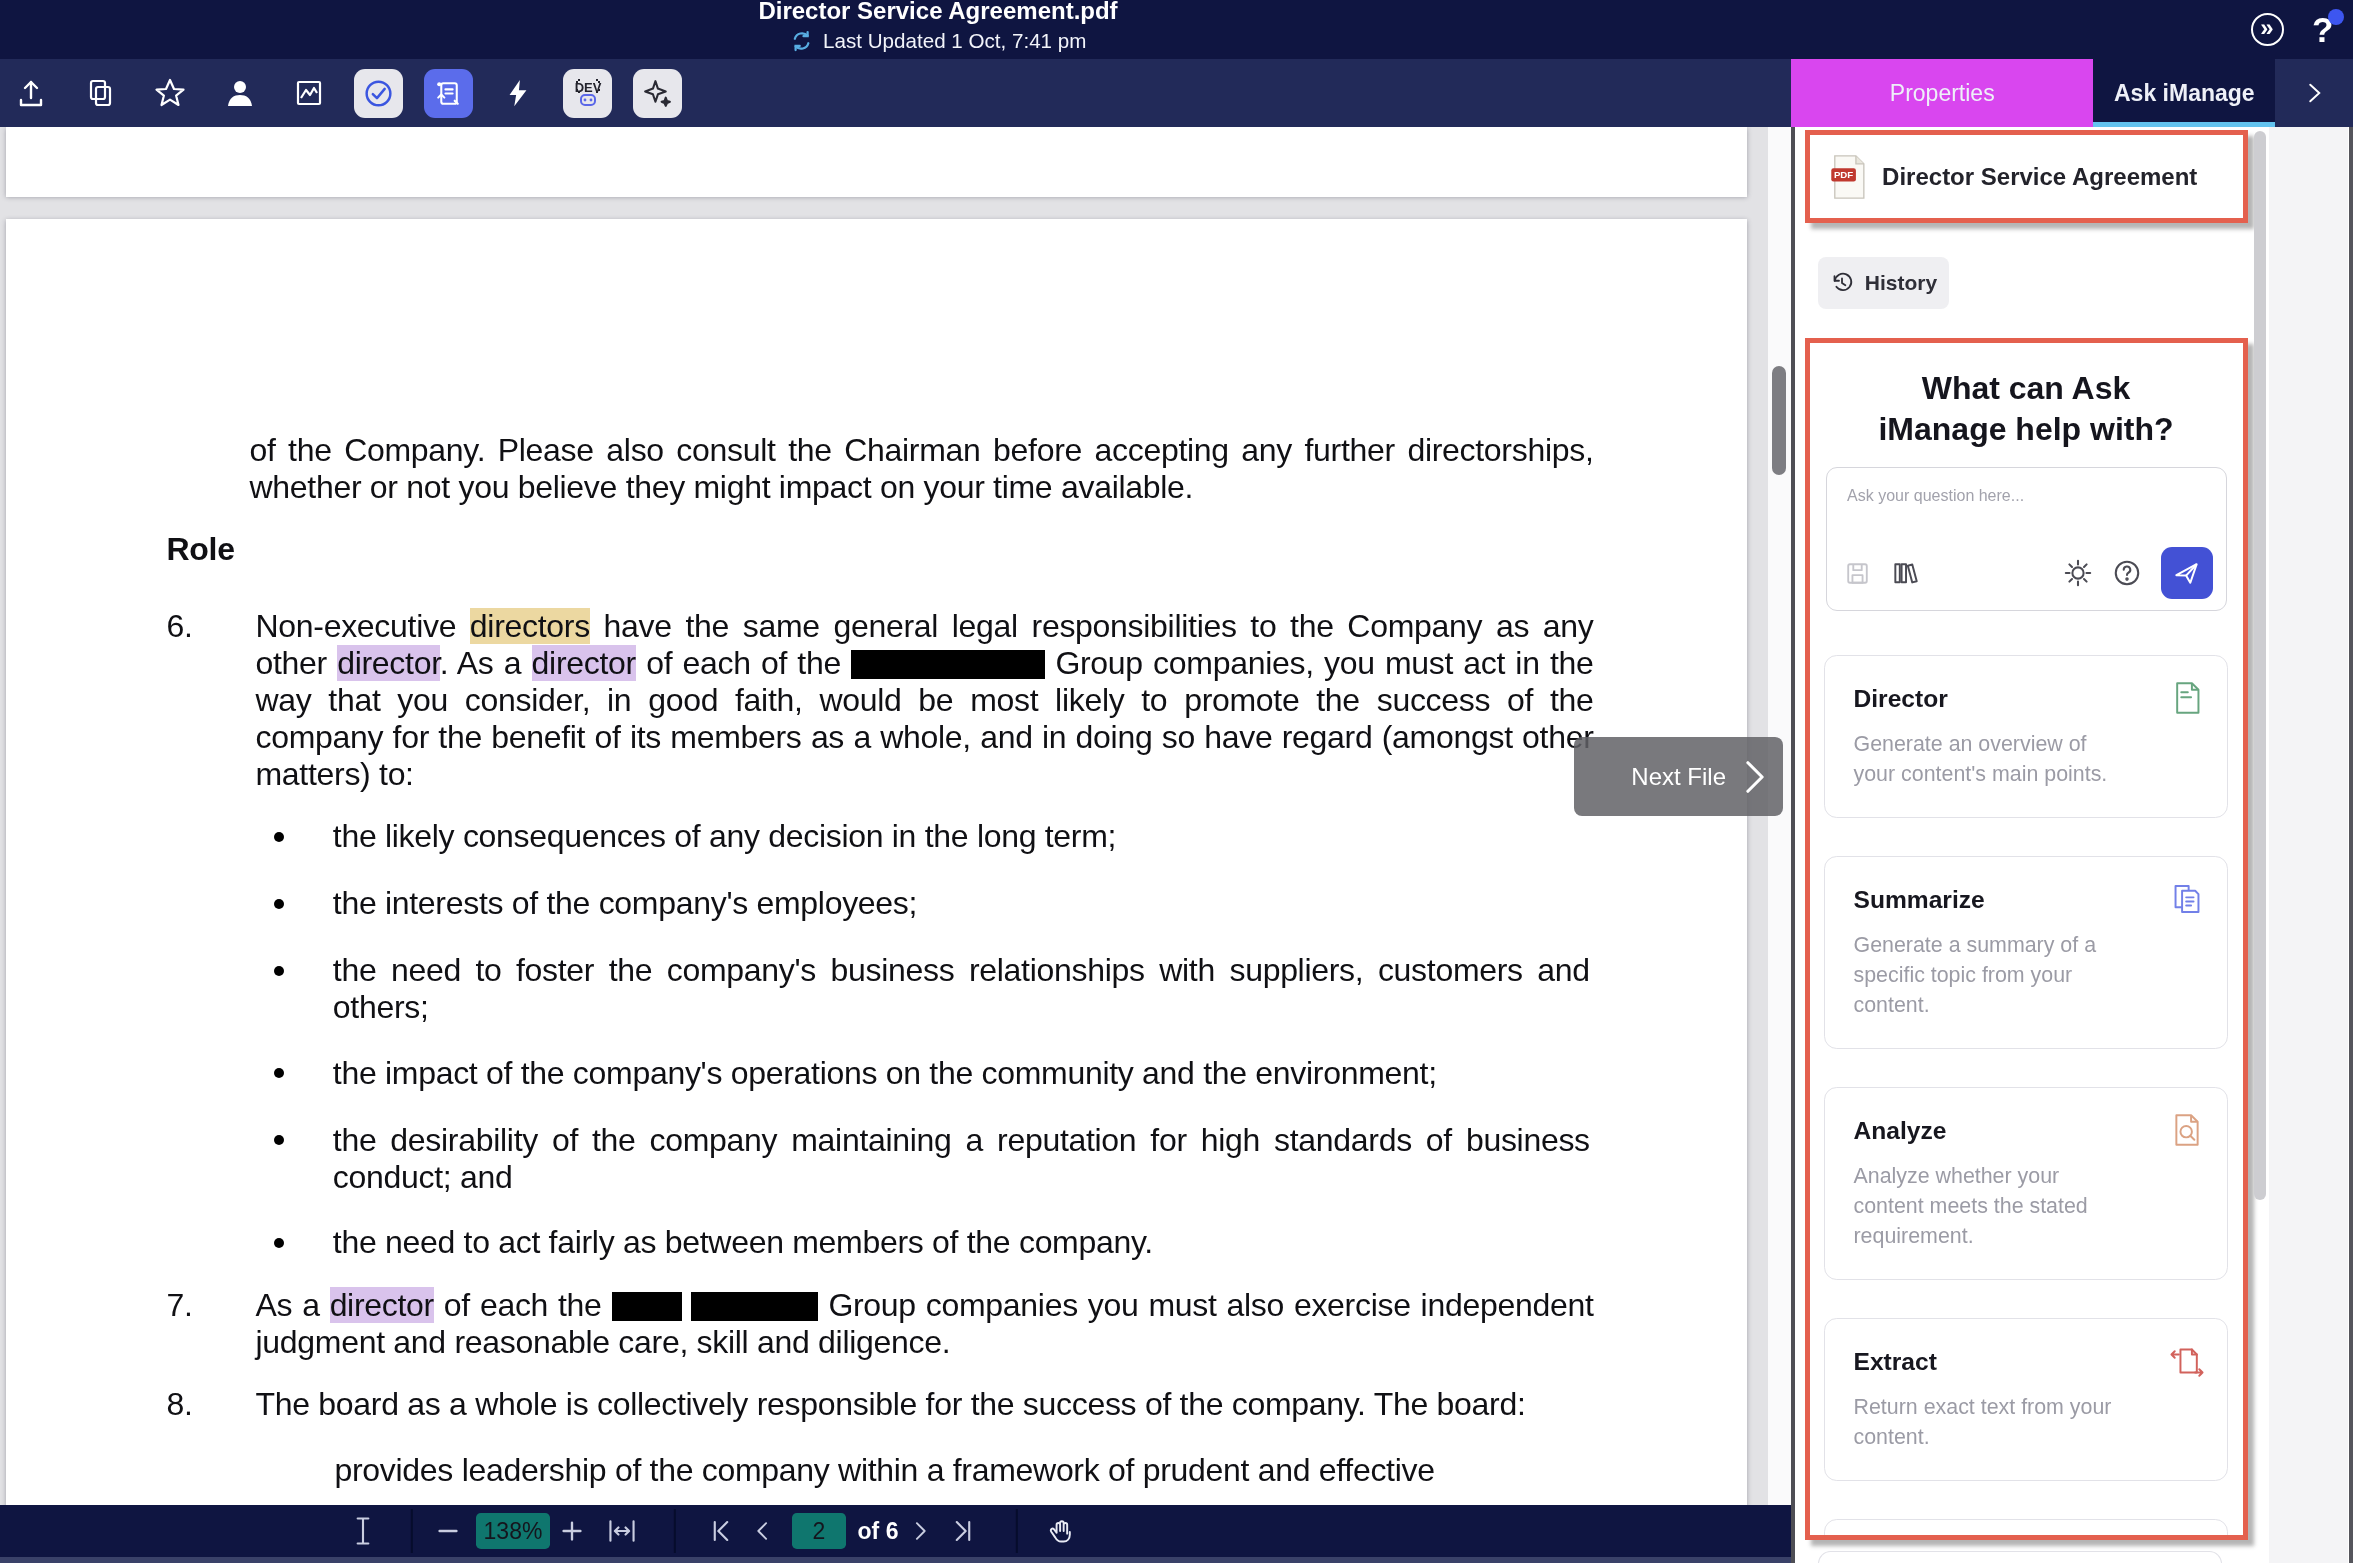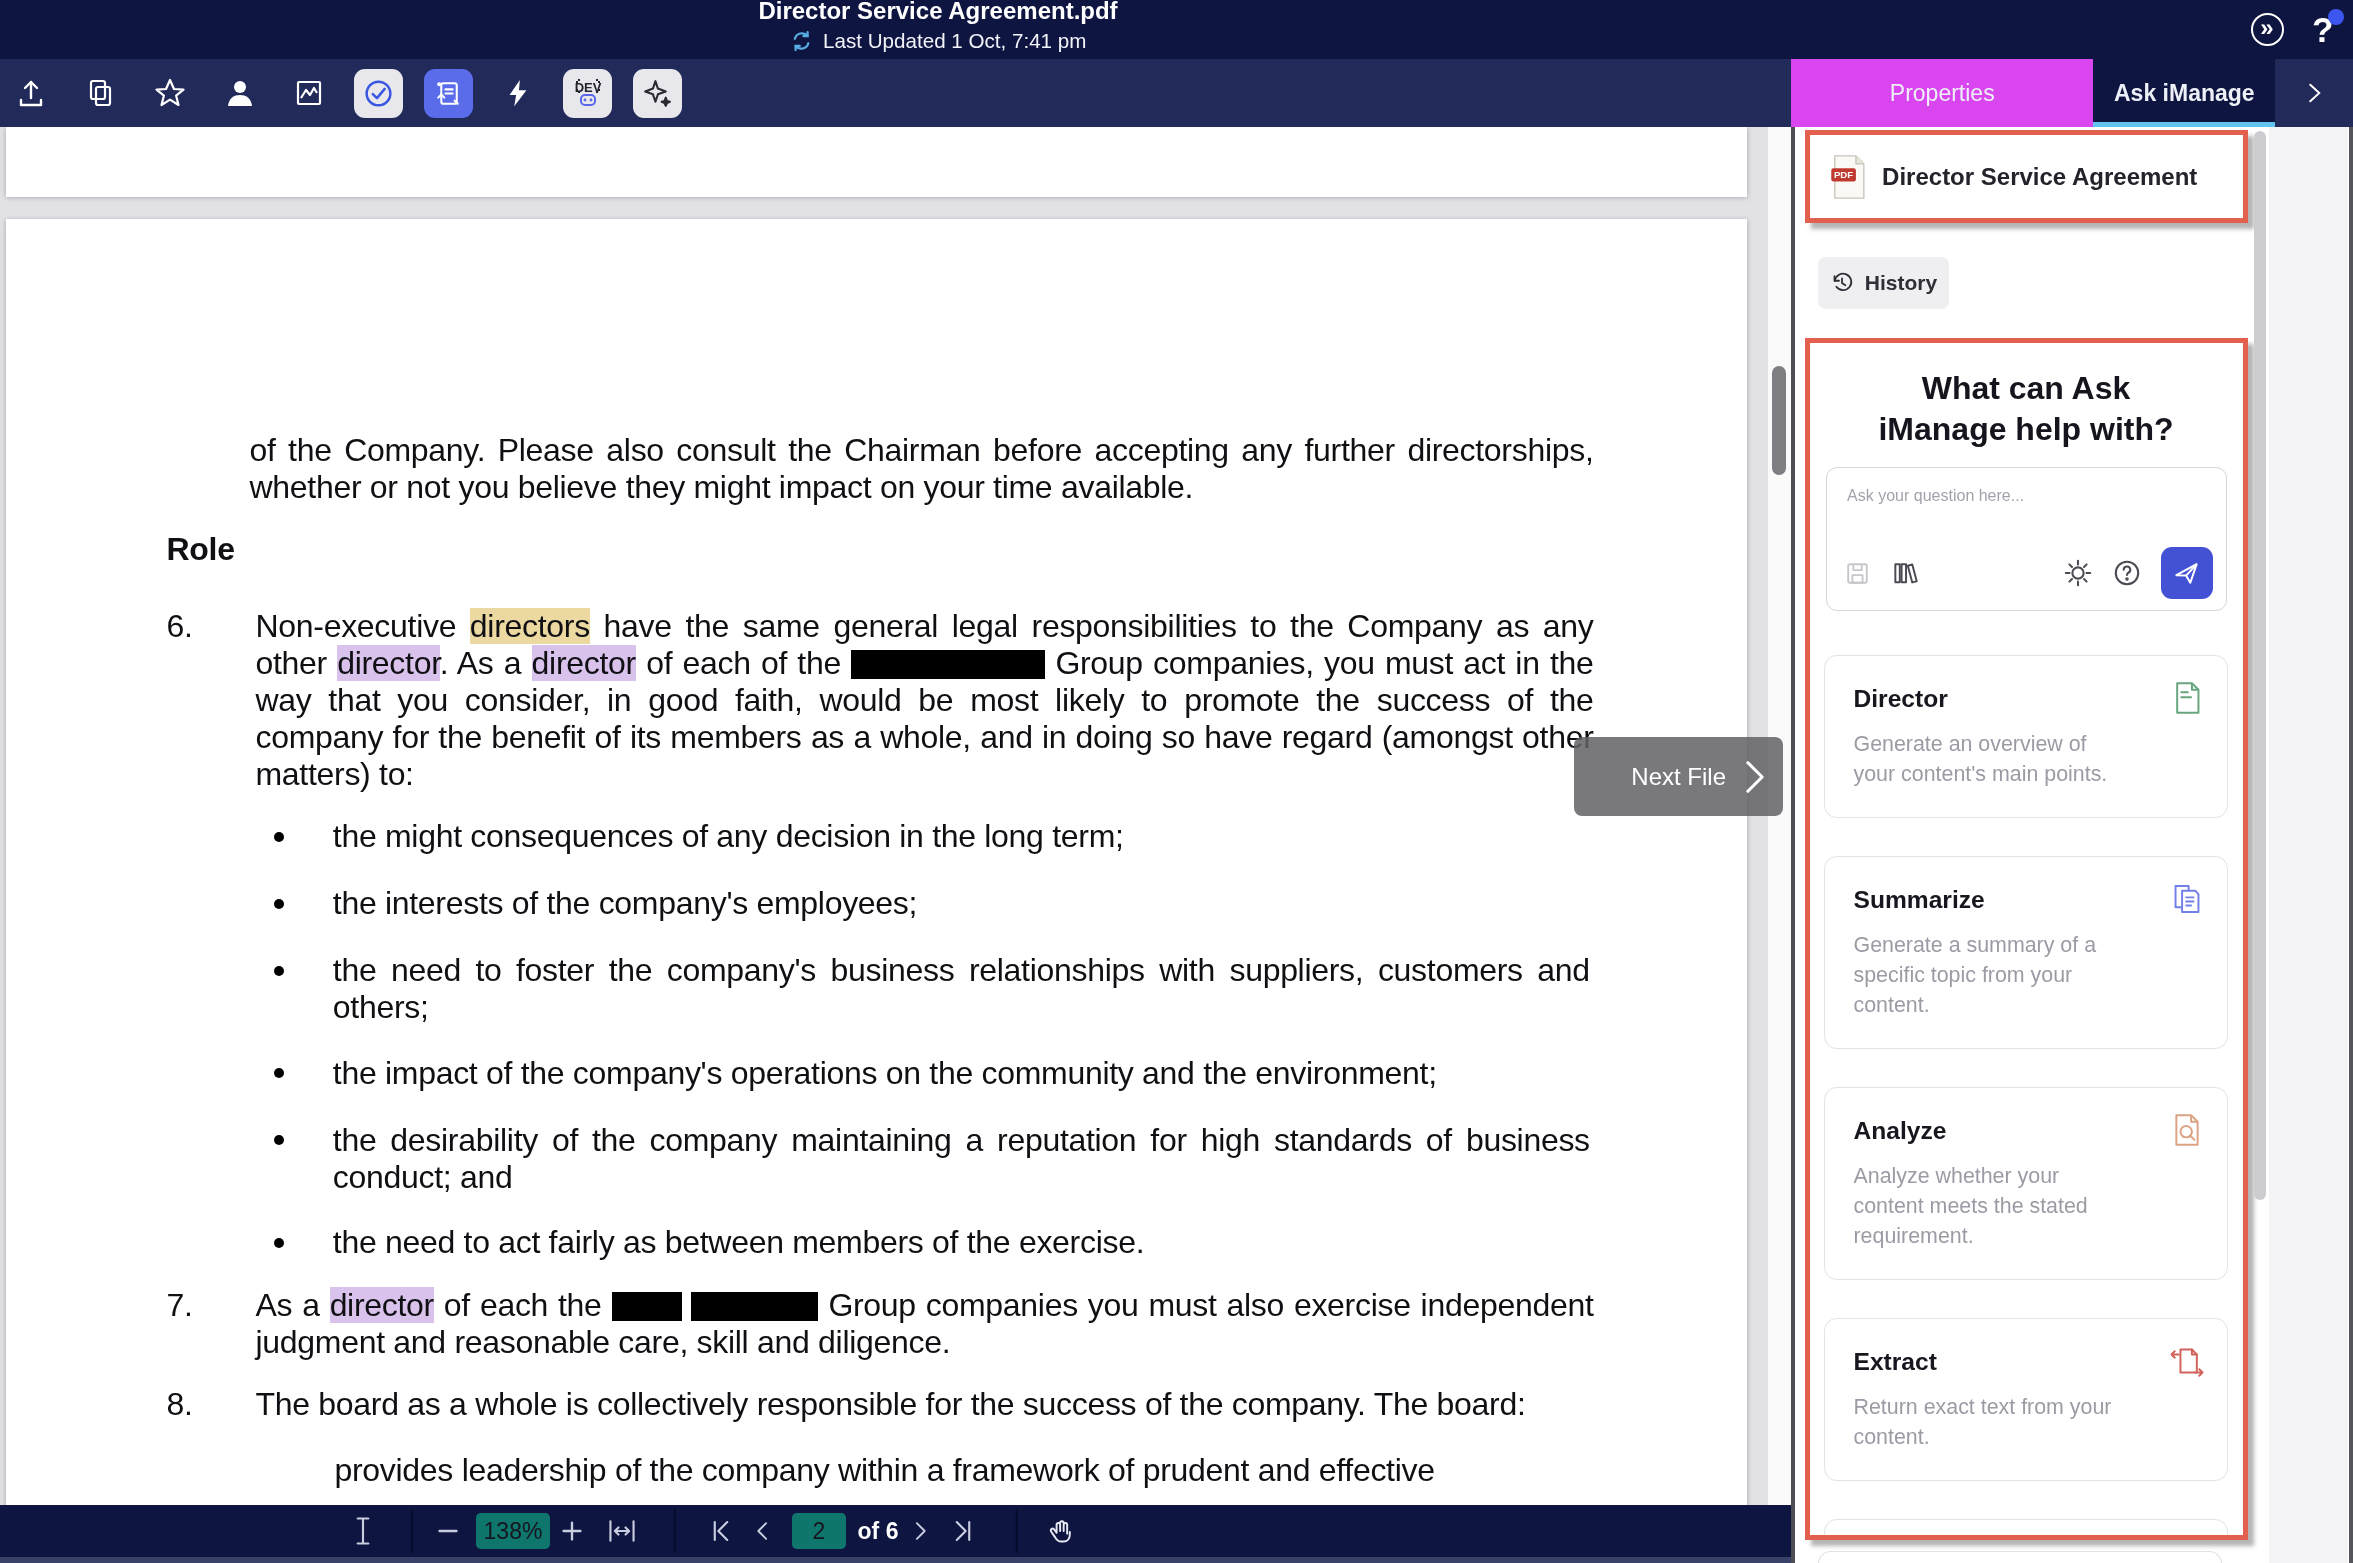--- a/index.html
+++ b/index.html
@@ -214,41 +214,41 @@
         <p class="doc-p">of the Company.  Please also consult the Chairman before accepting any further directorships, whether or not you believe they might impact on your time available.</p>
         <div class="doc-role">Role</div>
 
         <div class="doc-item mt-i6">
           <span class="num">6.</span>
           <div class="itext"><span>Non-executive </span><span class="hl-yellow">directors</span><span> have the same general legal responsibilities to the Company as any other </span><span class="hl-purple">director</span><span>.  As a </span><span class="hl-purple">director</span><span> of each of the </span><span class="redact" style="width: 194px;"></span><span> Group companies, you must act in the way that you consider, in good faith, would be most likely to promote the success of the company for the benefit of its members as a whole, and in doing so have regard (amongst other matters) to:</span></div>
         </div>
 
         <div class="doc-bullet mt-b1">
             <span class="bdot"></span>
-            <div class="btext">the might consequences of any decision in the long term;</div>
+            <div class="btext">the likely consequences of any decision in the long term;</div>
           </div>
         <div class="doc-bullet mt-b">
             <span class="bdot"></span>
             <div class="btext">the interests of the company's employees;</div>
           </div>
         <div class="doc-bullet mt-b">
             <span class="bdot"></span>
             <div class="btext">the need to foster the company's business relationships with suppliers, customers and others;</div>
           </div>
         <div class="doc-bullet mt-b4">
             <span class="bdot"></span>
             <div class="btext">the impact of the company's operations on the community and the environment;</div>
           </div>
         <div class="doc-bullet mt-b">
             <span class="bdot"></span>
             <div class="btext">the desirability of the company maintaining a reputation for high standards of business conduct; and</div>
           </div>
         <div class="doc-bullet mt-b6">
             <span class="bdot"></span>
-            <div class="btext">the need to act fairly as between members of the exercise.</div>
+            <div class="btext">the need to act fairly as between members of the company.</div>
           </div>
 
         <div class="doc-item mt-i7">
           <span class="num">7.</span>
           <div class="itext"><span>As a </span><span class="hl-purple">director</span><span> of each the </span><span class="redact" style="width: 70px;"></span><span> </span><span class="redact" style="width: 127px;"></span><span> Group companies you must also exercise independent judgment and reasonable care, skill and diligence.</span></div>
         </div>
 
         <div class="doc-item mt-i8">
           <span class="num">8.</span>
           <div class="itext">The board as a whole is collectively responsible for the success of the company.  The board:</div>

